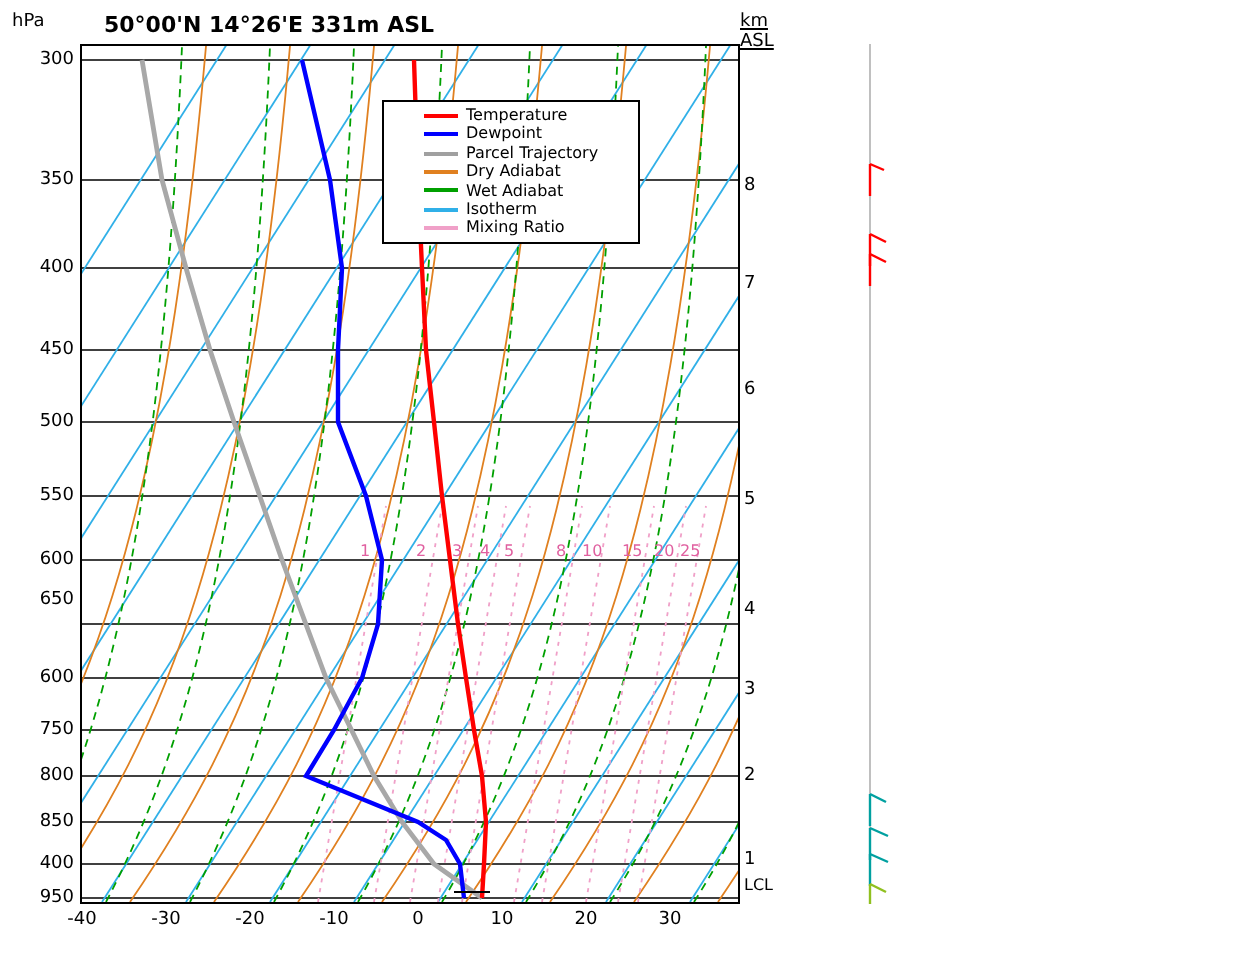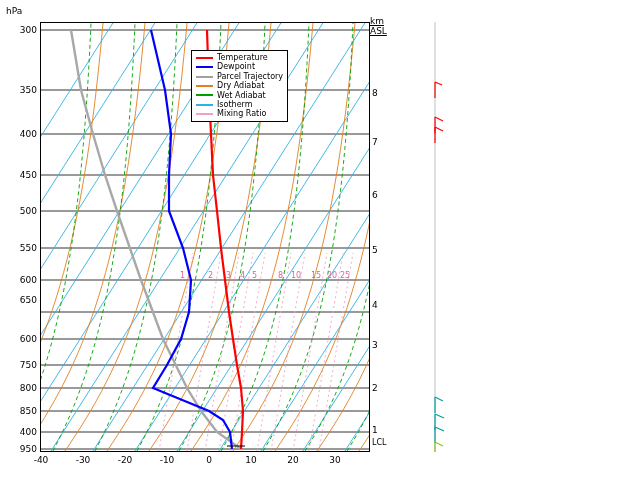--- a/index.html
+++ b/index.html
@@ -10,42 +10,43 @@
   
   #skewt{left:0;top:0;width:410px;height:434px;}
   #plotbox{left:40px;top:22px;width:330px;height:430px;border:1px solid #000;box-sizing:border-box;background:#fff;overflow:hidden;}
   #plotsvg{position:absolute;left:0;top:0;}
 
   .lbl{font-size:9px;color:#000;}
   .ylabel{position:absolute;right:373px;text-align:right;width:34px;font-size:9px;color:#000;}
   .kmlabel{position:absolute;left:372px;text-align:left;width:22px;font-size:9px;color:#000;}
   .xlabel{position:absolute;top:455px;font-size:9px;color:#000;text-align:center;width:30px;}
   #hpa{left:6px;top:6px;font-size:9px;}
-  #kmtop{left:370px;top:16px;font-size:9px;line-height:10px;text-decoration:underline;}
+  #kmtop{left:370px;top:6px;font-size:9px;line-height:10px;text-decoration:underline;}
   #title{left:52px;top:6px;font-size:11px;font-weight:bold;}
   #xaxis-title{left:90px;top:468px;font-size:10px;}
   #mixlabel{position:absolute;left:352px;top:262px;font-size:9px;color:#f0a0c8;transform:rotate(-90deg);transform-origin:left top;white-space:nowrap;}
 
   
-  #legend{position:absolute;left:150px;top:27px;background:#fff;border:1px solid #000;padding:2px 4px;font-size:8px;line-height:9.4px;}
+  #legend{position:absolute;left:150px;top:27px;background:#fff;border:1px solid #000;padding:2px 20px;font-size:8px;line-height:9.4px;}
   #legend div{white-space:nowrap;display:flex;align-items:center;}
   #legend i{display:inline-block;width:17px;height:0;border-top-width:2px;border-top-style:solid;margin-right:4px;}
 
   
   #rightcol{left:415px;top:0;width:214px;height:486px;}
   #windbarbcol{left:420px;top:22px;width:30px;height:430px;}
 </style>
 </head>
 <body>
 
 <div id="root">
 
   <div id="skewt" class="abs">
 
     <div class="abs lbl" id="hpa">hPa</div>
+    <div class="abs" id="title">50°00'N 14°26'E 331m ASL</div>
     <div class="abs" id="kmtop">
       <div>km</div>
       <div>ASL</div>
     </div>
 
     <div class="ylabel" style="top:25px">300</div>
     <div class="ylabel" style="top:85px">350</div>
     <div class="ylabel" style="top:129px">400</div>
     <div class="ylabel" style="top:170px">450</div>
     <div class="ylabel" style="top:206px">500</div>

